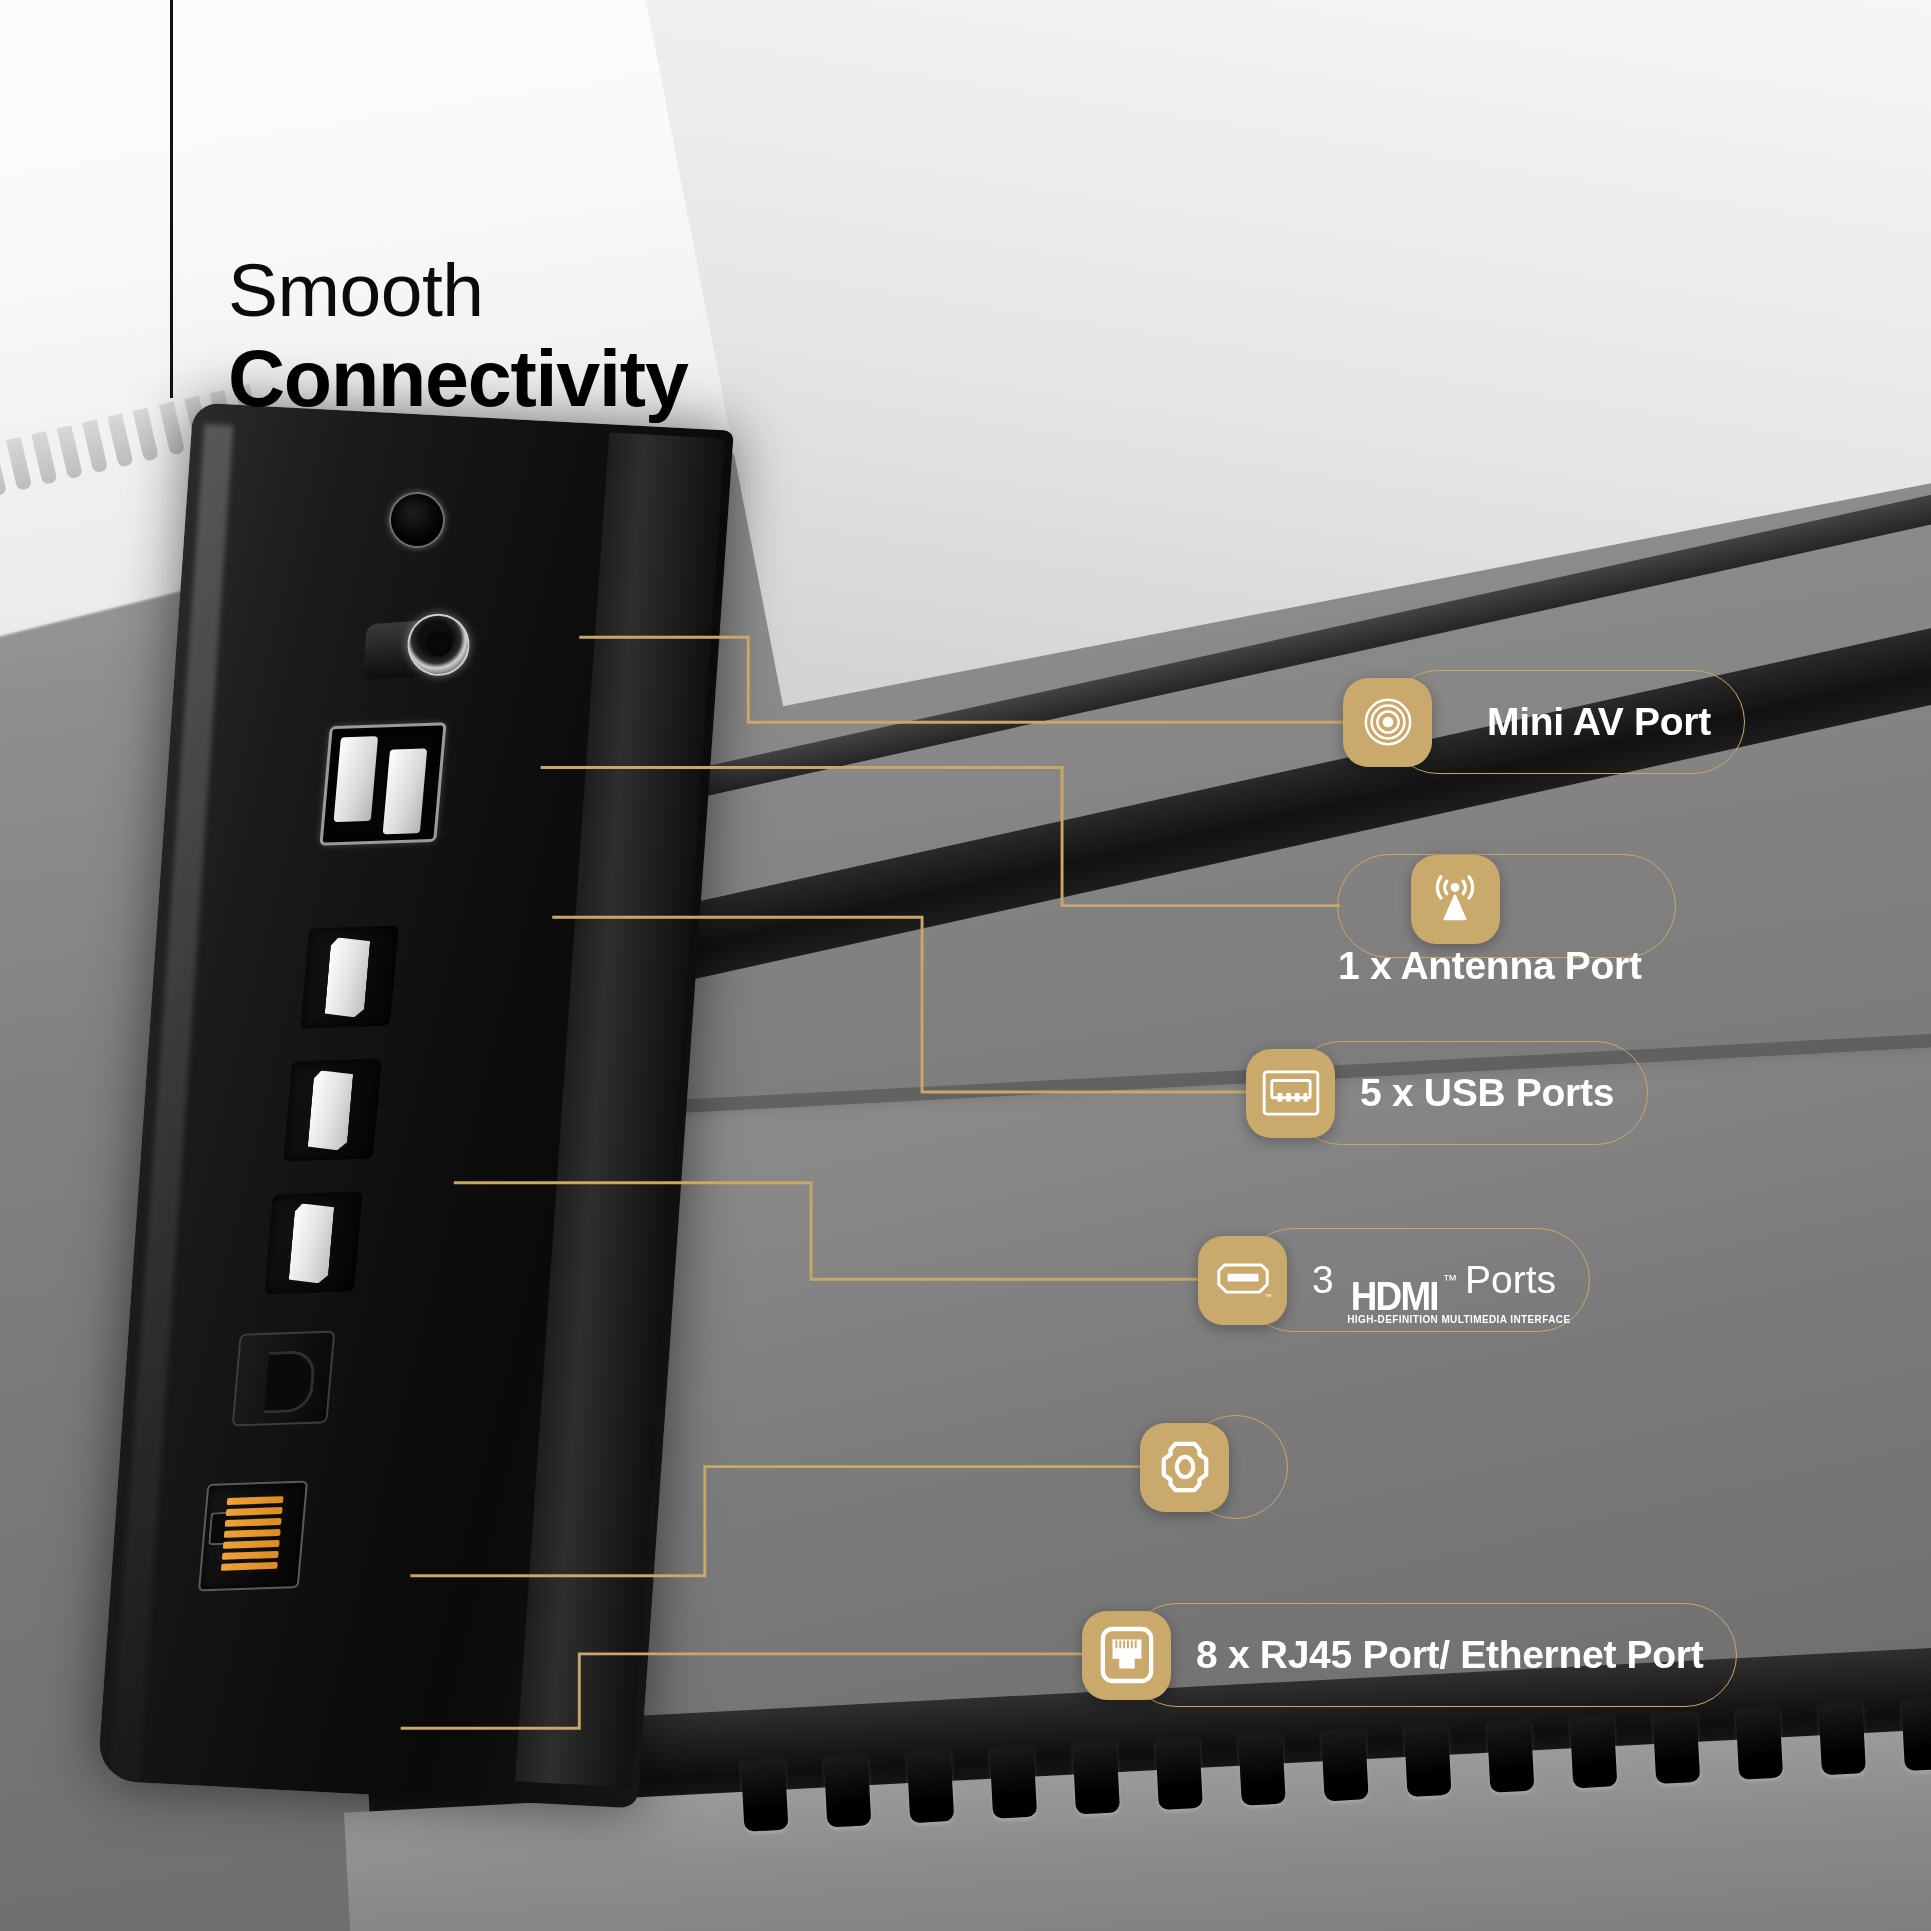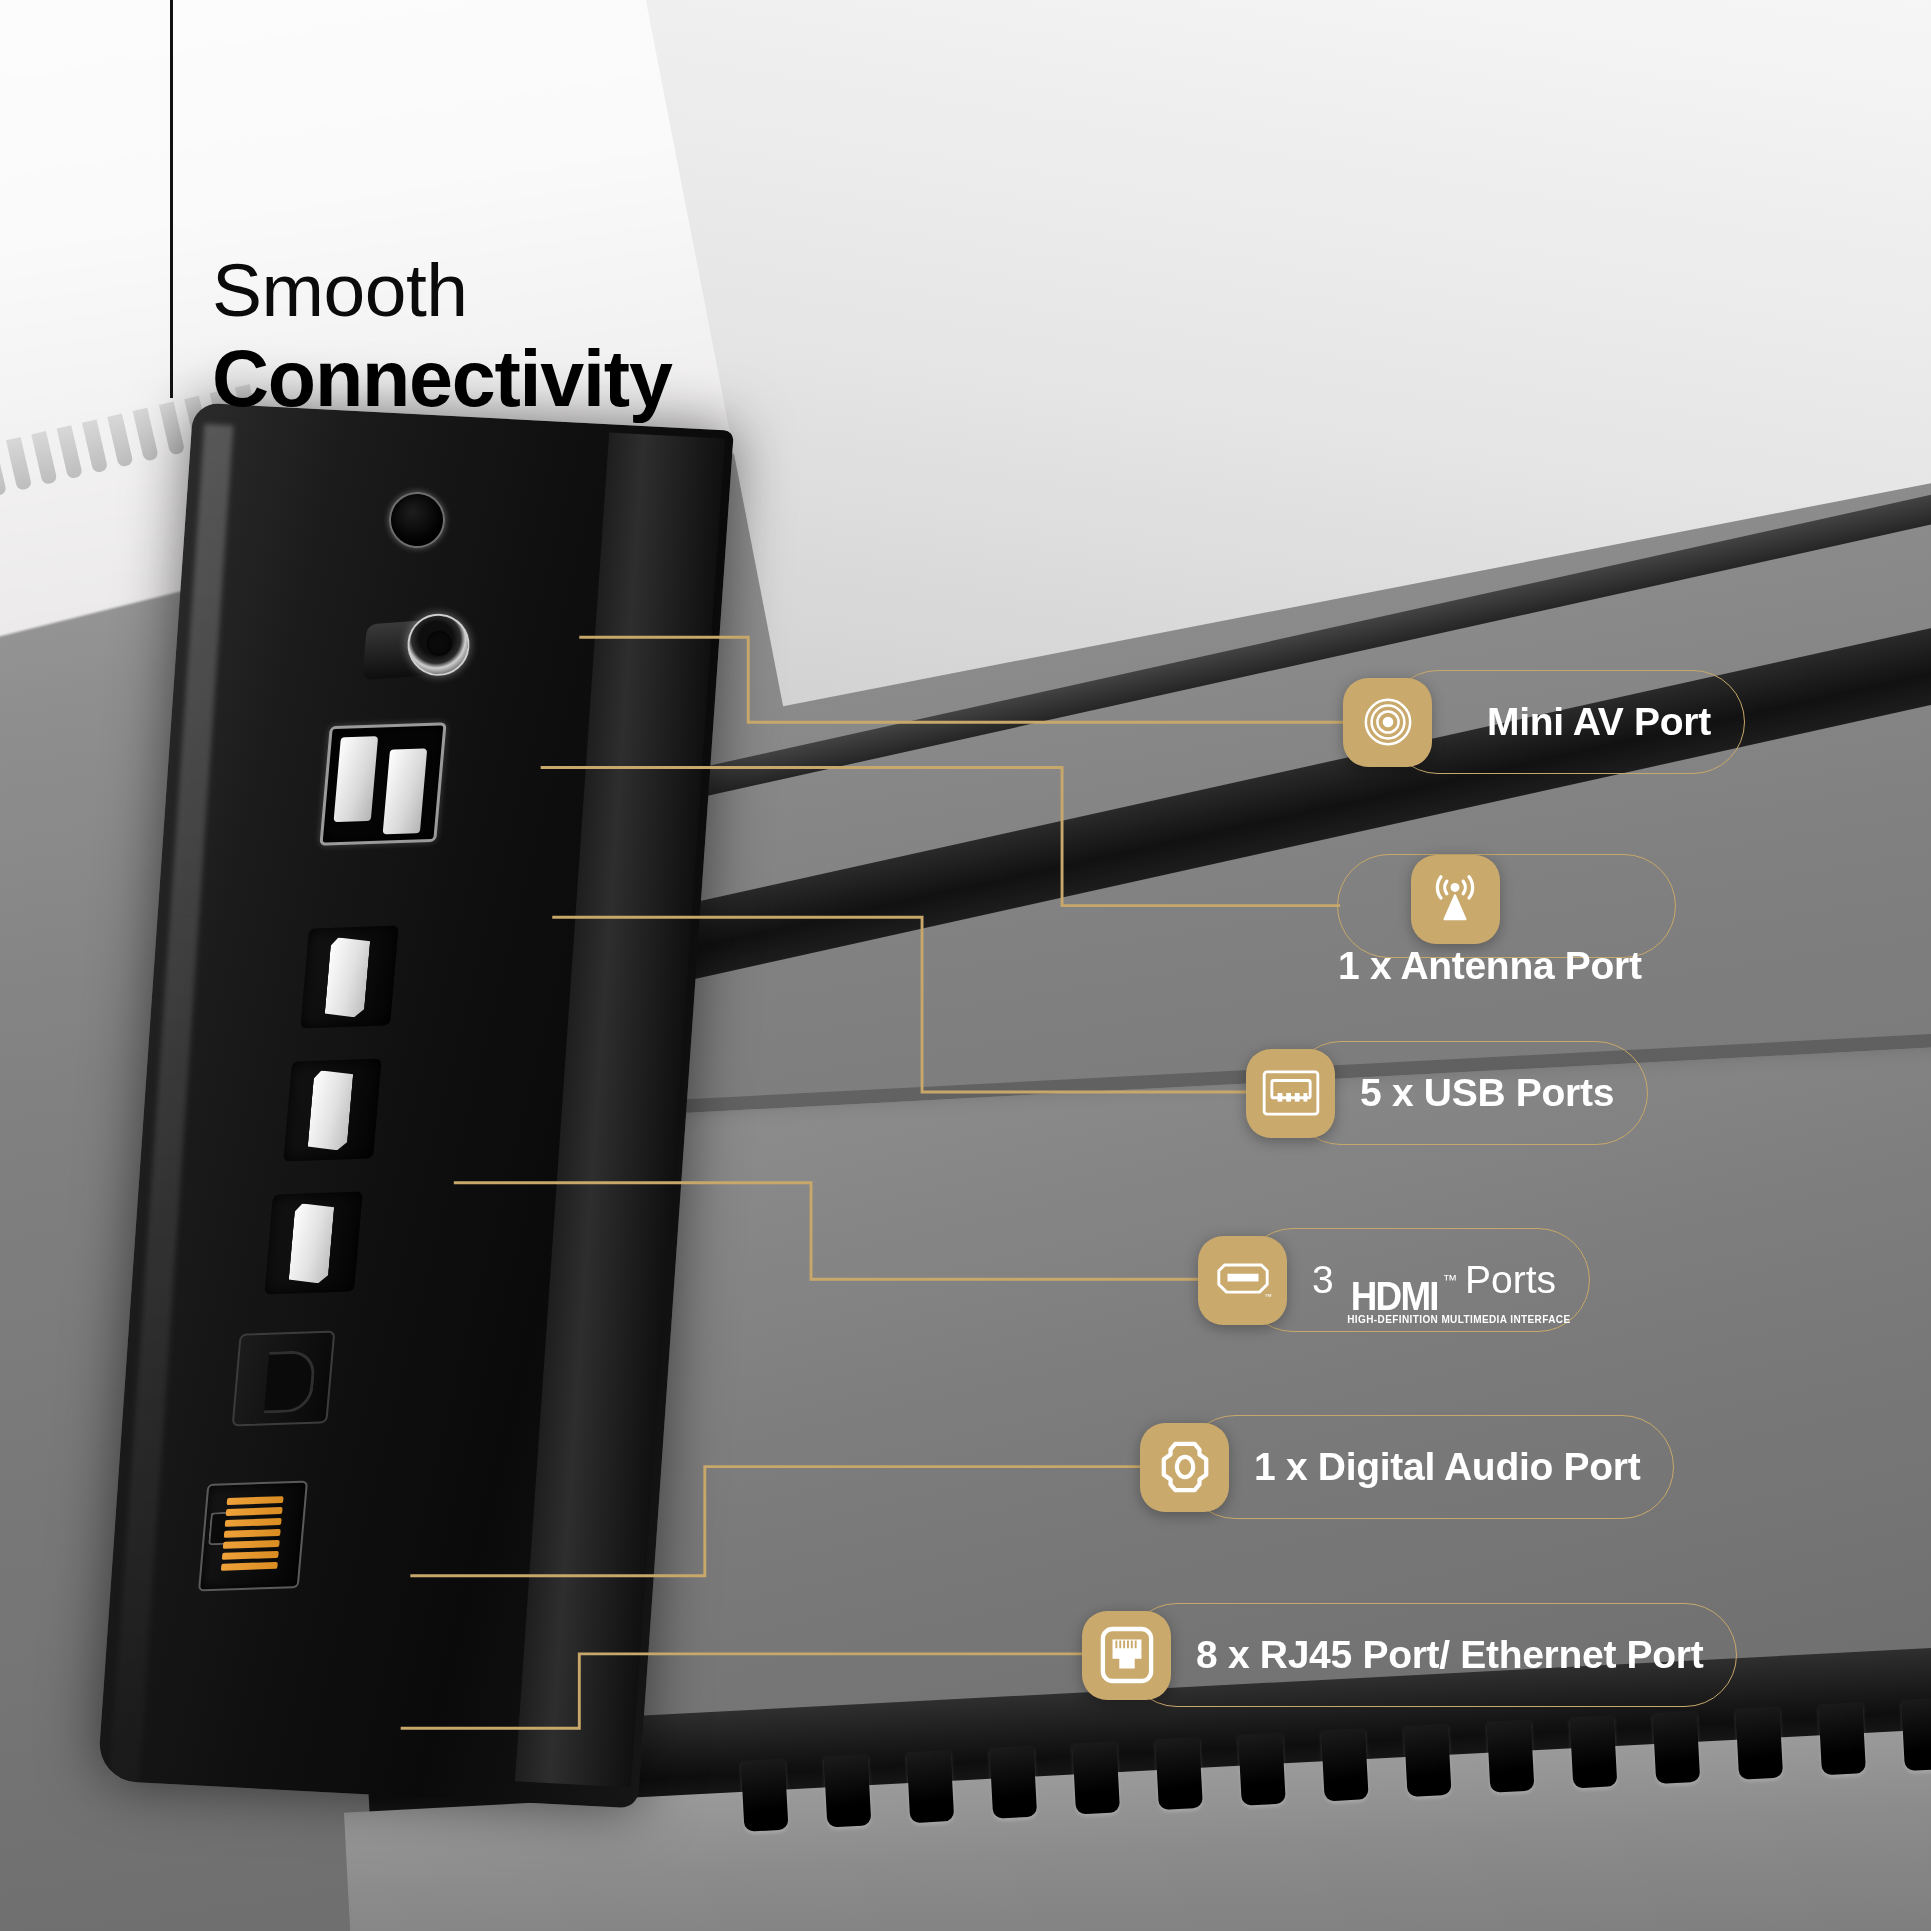--- a/index.html
+++ b/index.html
@@ -218,21 +218,21 @@
     position:absolute; left:5.8px; top:33px; width:19.3px; height:33px;
     background:#0a0a0a; border:2.9px solid #5a5a5a; border-right:none;
     border-radius:3.9px 0 0 3.9px; transform:skewY(-7deg);
   }
 
   
   .accent-line {
     position:absolute; left:170px; top:0px; width:2.9px; height:398px;
     background:#111;
   }
-  .heading { position:absolute; left:212px; top:253px; }
+  .heading { position:absolute; left:228px; top:253px; }
   .heading .l1 {
     font-size:75px; font-weight:400; color:#0b0b0b; letter-spacing:-0.5px; line-height:1.0;
   }
   .heading .l2 {
     font-size:79px; font-weight:700; color:#000; letter-spacing:-1.2px; line-height:1.15; margin-top:5.8px;
   }
 
   
   #leaders { position:absolute; inset:0; pointer-events:none; }
 
@@ -455,21 +455,20 @@
     </div>
   </div>
 
   <div class="badge b-audio">
     <div class="ico">
       <svg width="54" height="56" viewBox="0 0 56 58" fill="none" stroke="#fff" stroke-width="4.4" stroke-linejoin="round">
         <path d="M18 5 H38 L43 11 V16 L50 21 V37 L43 42 V47 L38 53 H18 L13 47 V42 L6 37 V21 L13 16 V11 Z"></path>
         <ellipse cx="28" cy="29" rx="8.5" ry="10.5"></ellipse>
       </svg>
     </div>
-    <div class="txt">1 x Digital Audio Port</div>
   </div>
 
   <div class="badge b-rj">
     <div class="ico">
       <svg width="54" height="58" viewBox="0 0 56 60" fill="none">
         <rect x="3" y="3" width="50" height="54" rx="10" fill="none" stroke="#fff" stroke-width="4.5"></rect>
         <path d="M13 14 H43 V34 H36 V44 H20 V34 H13 Z" fill="#fff"></path>
         <g stroke="#caa96d" stroke-width="2">
           <path d="M17 15 V23"></path>
             <path d="M21 15 V23"></path>

